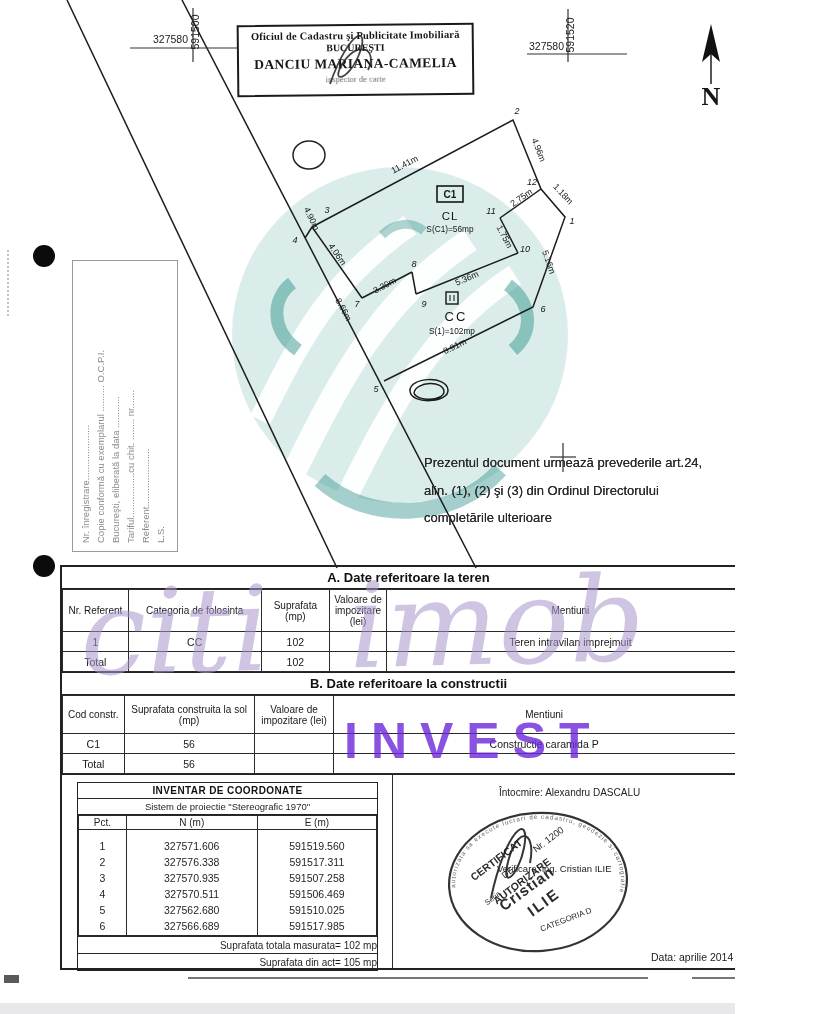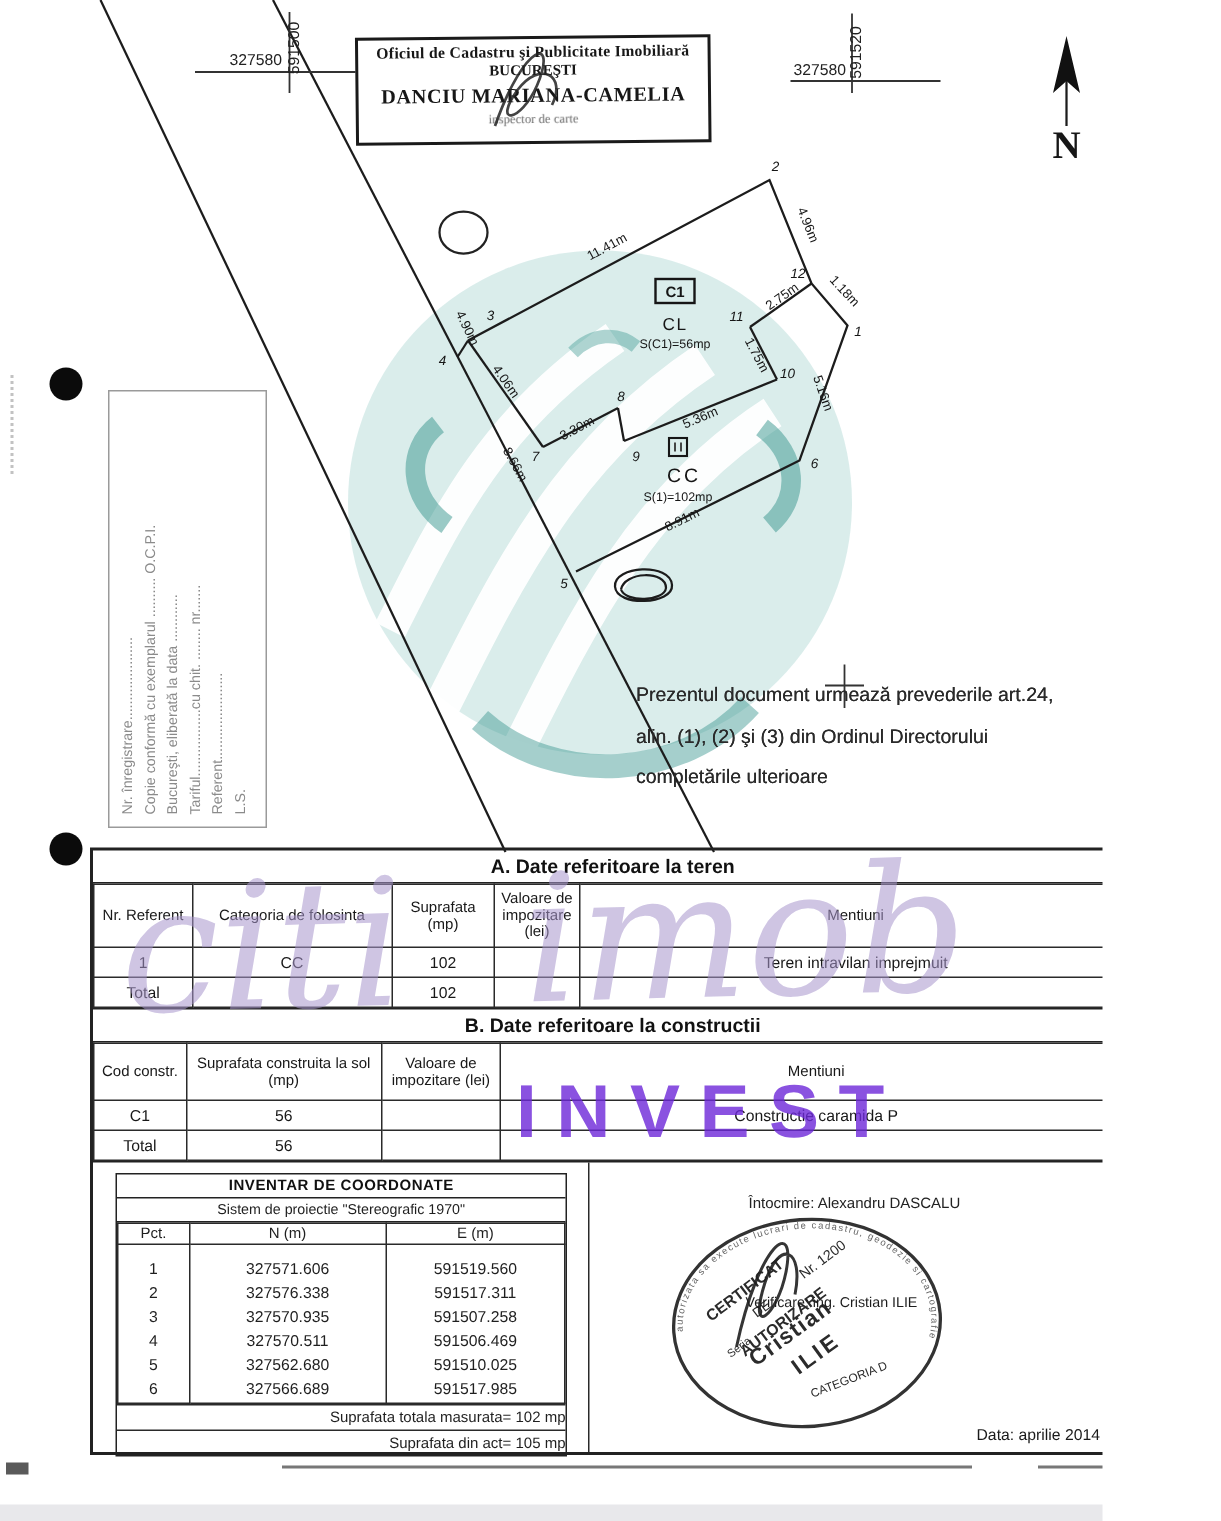--- a/index.html
+++ b/index.html
@@ -55,21 +55,21 @@
   .coords { position:absolute; left:15px; top:7px; width:299px; border:1.5px solid #222; }
   .coords .ct-title { text-align:center; font-weight:bold; font-size:10px; letter-spacing:.4px;
                       border-bottom:1.2px solid #222; padding:2px 0; color:#111; }
   .coords .ct-sub { text-align:center; font-size:9.5px; border-bottom:1.2px solid #222; padding:2px 0; }
   .coords table { width:100%; border-collapse:collapse; table-layout:fixed; }
   .coords td { border:1.2px solid #2a2a2a; font-size:10px; text-align:center; padding:1px 0; }
   .coords .body td { border-top:none; font-size:10.5px; vertical-align:top; }
   .coords .body .cell { padding-top:7px; line-height:16px; }
   .coords .foot { border-top:1.2px solid #2a2a2a; text-align:right; font-size:10px; padding:3px 0 2px; }
 
-  .prepared { position:absolute; left:106px; top:22px; font-size:10px; color:#222; z-index:2; }
+  .prepared { position:absolute; left:106px; top:12px; font-size:10px; color:#222; z-index:2; }
   .verified { position:absolute; left:104px; top:88px; font-size:9.5px; color:#1d1d1d; z-index:4; }
   .datetxt  { position:absolute; left:258px; top:148px; font-size:10.5px; color:#1a1a1a; z-index:2;margin-top:28px; }
   .roundstamp { position:absolute; left:43px; top:28px; z-index:3; }
   .roundstamp text { font-family:"Liberation Sans", sans-serif; fill:#2b2b2b; }
 
   
   .wm-script { position:absolute; left:80px; top:556px; width:660px; z-index:5; pointer-events:none;
                font-family:"DejaVu Serif", serif; font-style:italic; font-size:118px;
                color:#a globale; color:#a896cd; opacity:.55; transform:rotate(-1.5deg);
                word-spacing:42px; letter-spacing:0px; }

